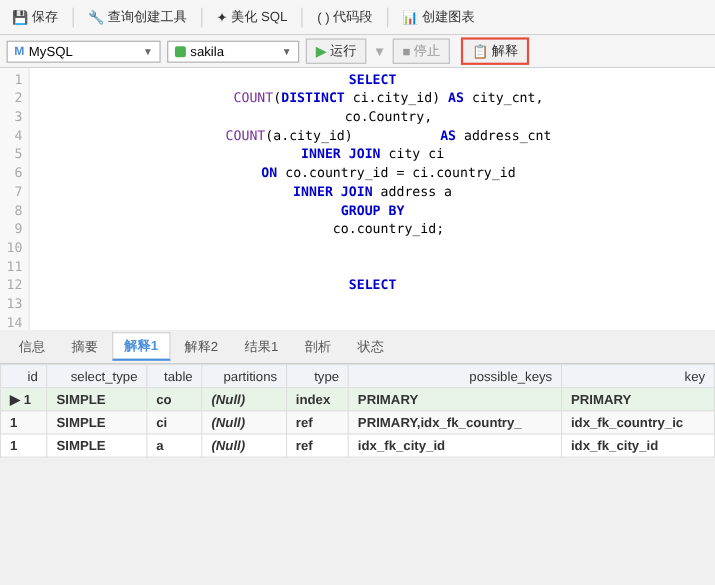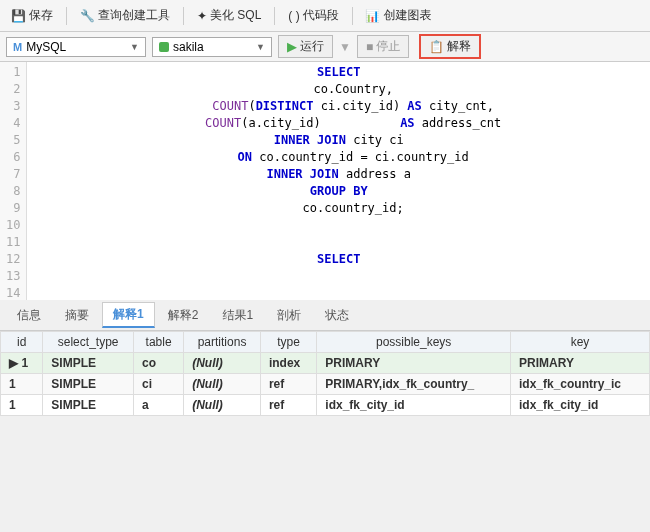--- a/index.html
+++ b/index.html
@@ -63,21 +63,21 @@
     .tab.active {
       background: white; border: 1px solid #ccc; border-bottom: 1px solid white;
       color: #333; font-weight: bold;
     }
     .tab.underline { border-bottom: 2px solid #4a90d9; color: #4a90d9; background: white; }
 
     
     .result-table { width: 100%; border-collapse: collapse; font-size: 12px; background: white; }
     .result-table th {
       background: #f0f4f8; border: 1px solid #ddd; padding: 3px 8px;
-      text-align: center; font-weight: normal; color: #333; white-space: nowrap;
+      text-align: right; font-weight: normal; color: #333; white-space: nowrap;
     }
     .result-table td {
       border: 1px solid #ddd; padding: 3px 8px; color: #333; white-space: nowrap; font-weight: bold;
     }
     .result-table tr:nth-child(even) td { background: #f9f9f9; }
     .result-table tr:first-child td { background: #e8f4e8; }
     .null-val { color: #999; font-style: italic; }
 
     .main-container { display: flex; flex-direction: column; height: 532px; }
     .editor-container { background: white; flex-shrink: 0; }
@@ -141,22 +141,22 @@
     </div>
   </div>
 
   <div class="editor-container" style="height:238px; overflow:hidden;">
     <div style="display:flex; height:100%;">
       <div style="background:#f8f8f8; border-right:1px solid #ddd; padding:2px 6px; color:#aaa; font-family:Consolas,monospace; font-size:12px; line-height:17px; text-align:right; user-select:none; min-width:24px;">
         1<br>2<br>3<br>4<br>5<br>6<br>7<br>8<br>9<br>10<br>11<br>12<br>13<br>14<br>15<br>16<br>17<br>18<br>19<br>20<br>21<br>22<br>23
       </div>
       <div style="flex:1; padding:2px 8px; font-family:Consolas,monospace; font-size:12px; line-height:17px; overflow:auto; background:white;">
         <div class="code-line"><span class="kw">SELECT</span></div>
+        <div class="code-line">    <span class="fn">COUNT</span>(<span class="kw">DISTINCT</span> ci.city_id) <span class="kw">AS</span> city_cnt,</div>
         <div class="code-line">    co.Country,</div>
-        <div class="code-line">    <span class="fn">COUNT</span>(<span class="kw">DISTINCT</span> ci.city_id) <span class="kw">AS</span> city_cnt,</div>
         <div class="code-line">    <span class="fn">COUNT</span>(a.city_id)           <span class="kw">AS</span> address_cnt</div>
         <div class="code-line"><span class="kw">INNER JOIN</span> city ci</div>
         <div class="code-line">    <span class="kw">ON</span> co.country_id = ci.country_id</div>
         <div class="code-line"><span class="kw">INNER JOIN</span> address a</div>
         <div class="code-line"><span class="kw">GROUP BY</span></div>
         <div class="code-line">    co.country_id;</div>
         <div class="code-line">&nbsp;</div>
         <div class="code-line">&nbsp;</div>
         <div class="code-line"><span class="kw">SELECT</span></div>
 

